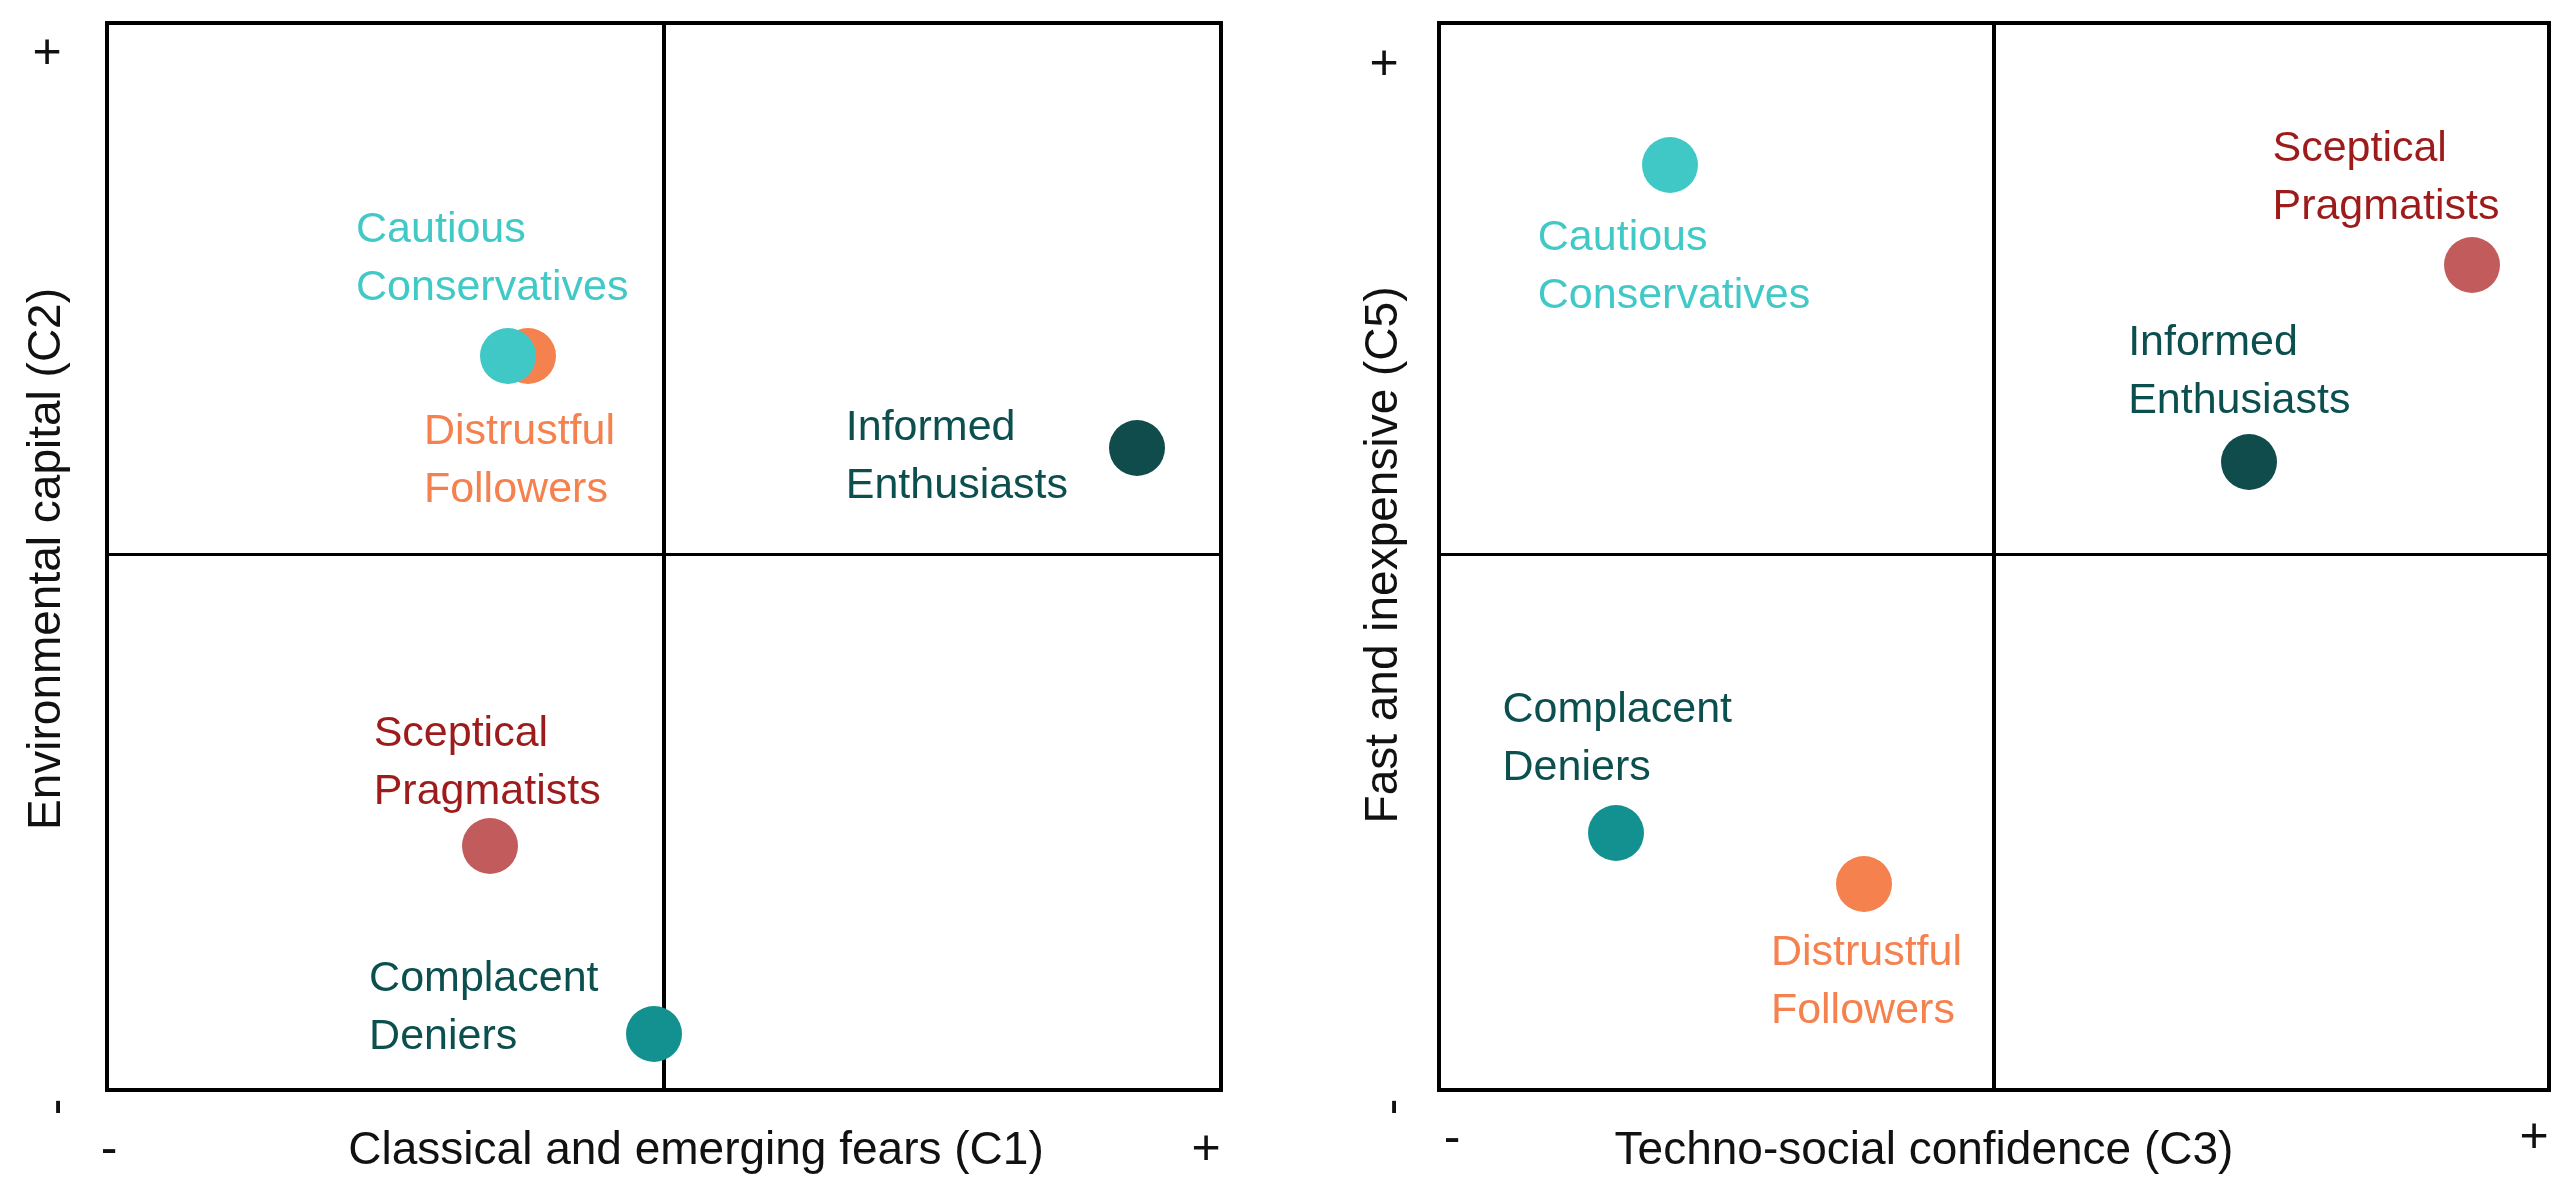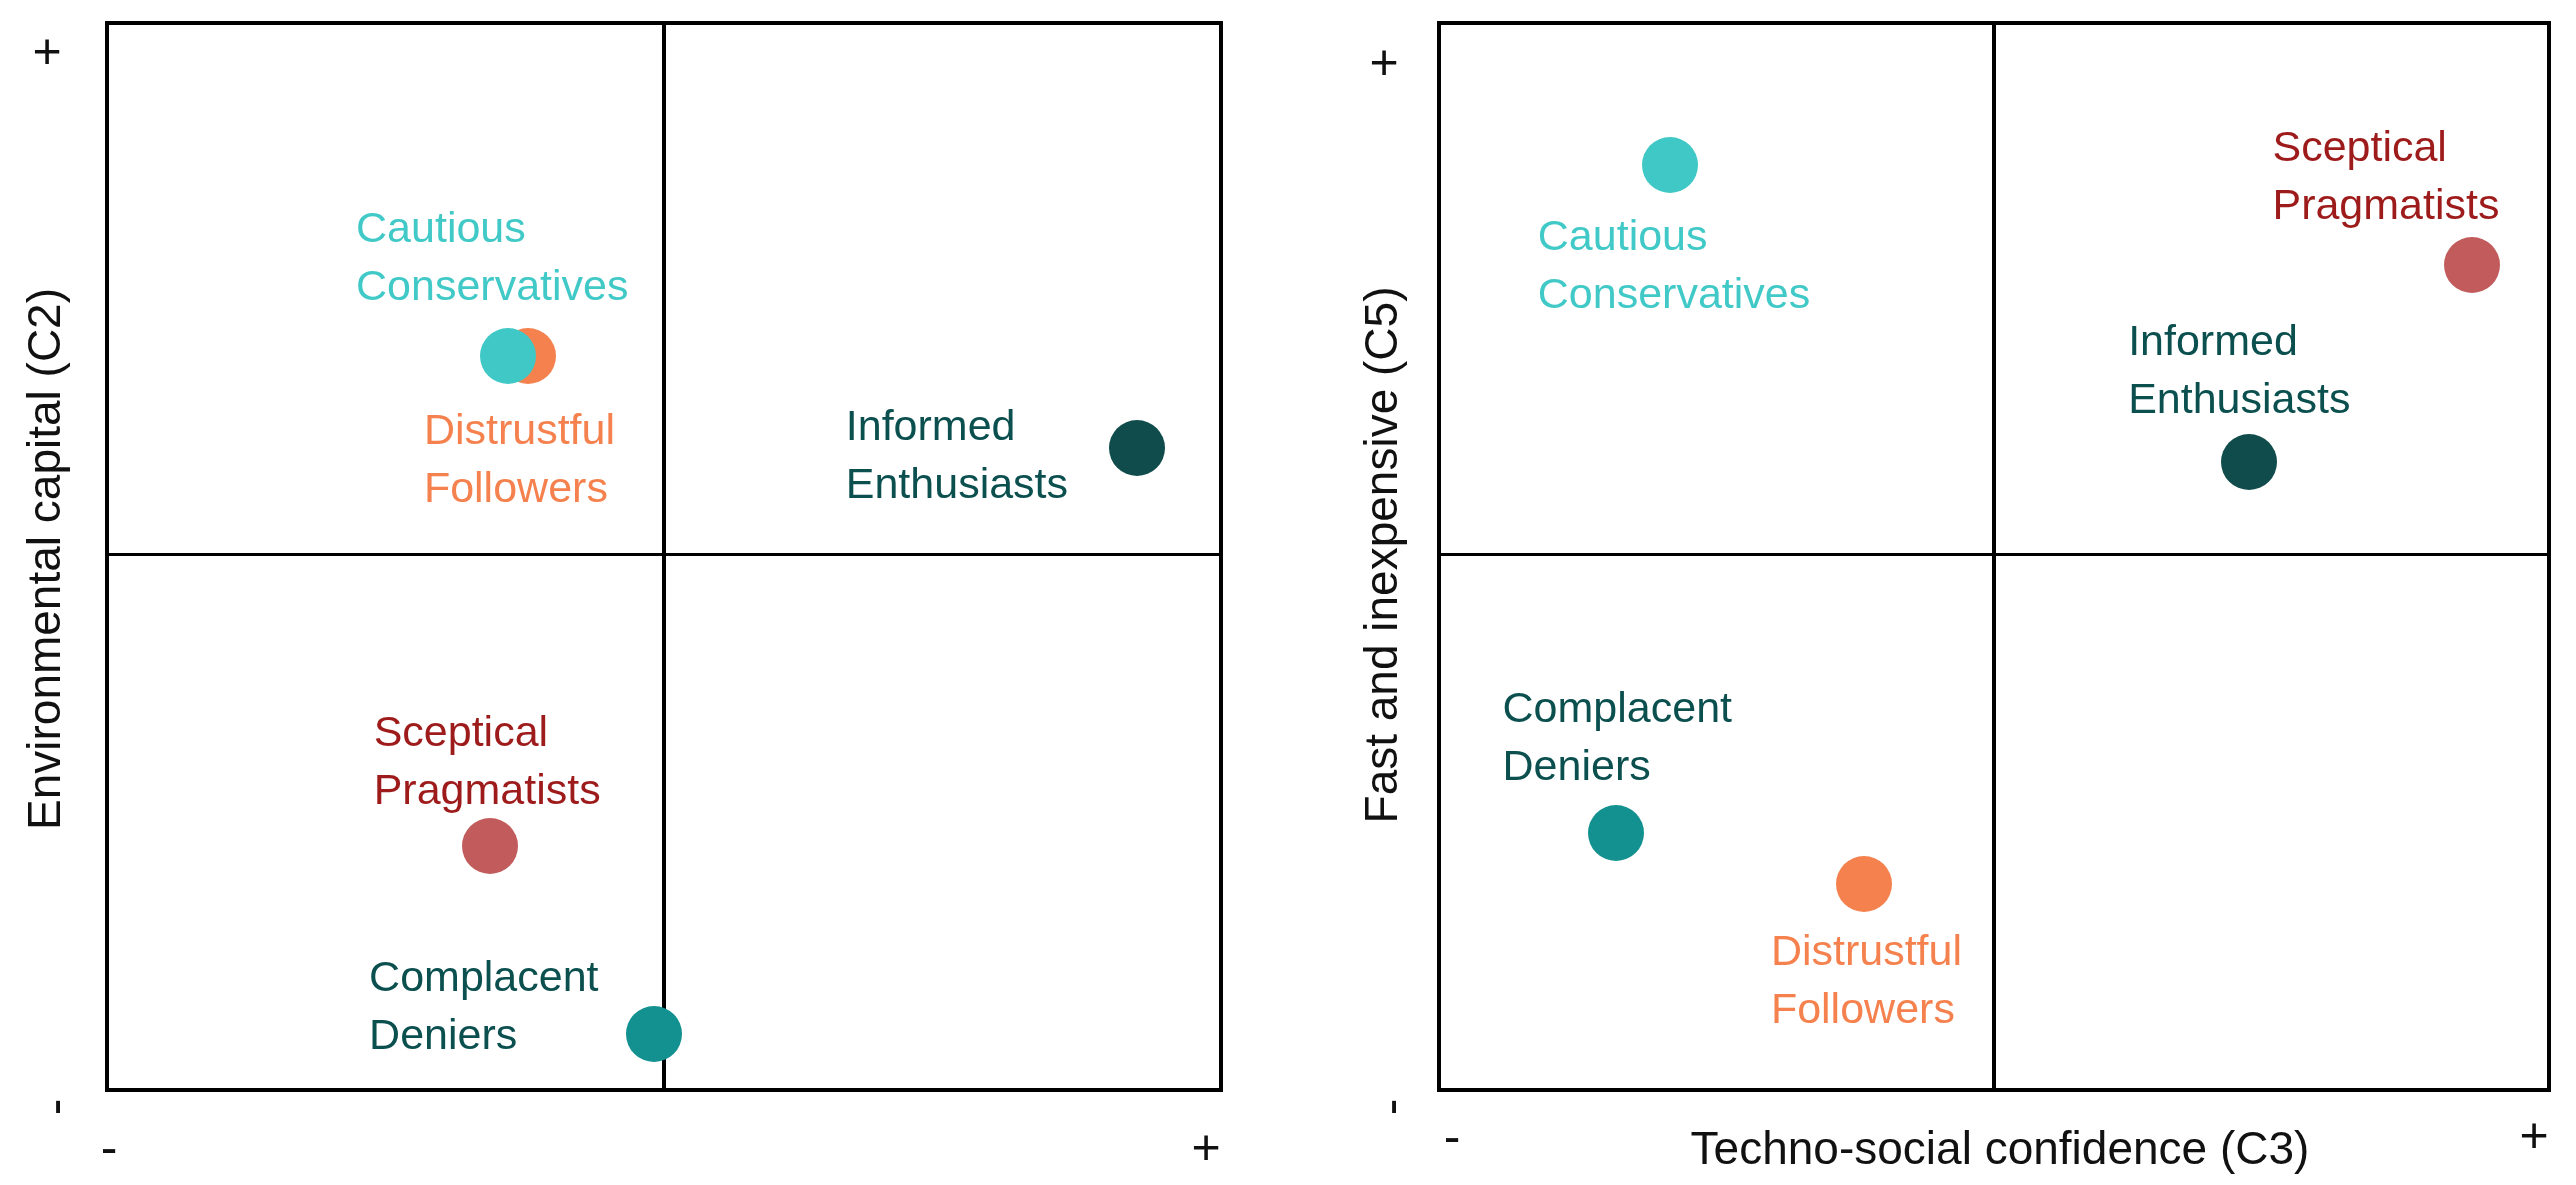--- a/index.html
+++ b/index.html
@@ -91,20 +91,21 @@
       <div class="dot" style="left: 49.12%; top: 94.89%; background: rgb(18, 145, 144); z-index: 6;"></div>
       <div class="pt-label" style="left: 33.77%; top: 92.18%; color: rgb(11, 79, 79);">
         <div>Complacent</div>
         <div>Deniers</div>
       </div>
     </div>
   <div class="axis-text sign" style="left:47px; top:51px;">+</div>
   <div class="axis-text rot" style="left:44px; top:559px;">Environmental capital (C2)</div>
   <div class="axis-text rot sign" style="left:54px; top:1107px;">-</div>
   <div class="axis-text sign" style="left:109px; top:1147px;">-</div>
+  <div class="axis-text" style="left:696px; top:1148px;">Classical and emerging fears (C1)</div>
   <div class="axis-text sign" style="left:1206px; top:1147px;">+</div>
 
   <div class="plot" id="plot1">
     <div class="vline"></div>
     <div class="hline"></div>
   <div class="dot" style="left: 20.69%; top: 13.16%; background: rgb(63, 200, 198); z-index: 2;"></div>
       <div class="pt-label" style="left: 21.07%; top: 22.49%; color: rgb(64, 201, 199);">
         <div>Cautious</div>
         <div>Conservatives</div>
       </div>
@@ -126,17 +127,17 @@
       <div class="dot" style="left: 38.24%; top: 80.78%; background: rgb(245, 130, 78); z-index: 6;"></div>
       <div class="pt-label" style="left: 38.47%; top: 89.71%; color: rgb(245, 130, 78);">
         <div>Distrustful</div>
         <div>Followers</div>
       </div>
     </div>
   <div class="axis-text sign" style="left:1384px; top:62px;">+</div>
   <div class="axis-text rot" style="left:1381px; top:555px;">Fast and inexpensive (C5)</div>
   <div class="axis-text rot sign" style="left:1390px; top:1107px;">-</div>
   <div class="axis-text sign" style="left:1452px; top:1136px;">-</div>
-  <div class="axis-text" style="left:2000px; top:1148px;">Techno-social confidence (C3)</div>
+  <div class="axis-text" style="left:1924px; top:1148px;">Techno-social confidence (C3)</div>
   <div class="axis-text sign" style="left:2534px; top:1135px;">+</div>
 
 </div>
 
 
 </body></html>

